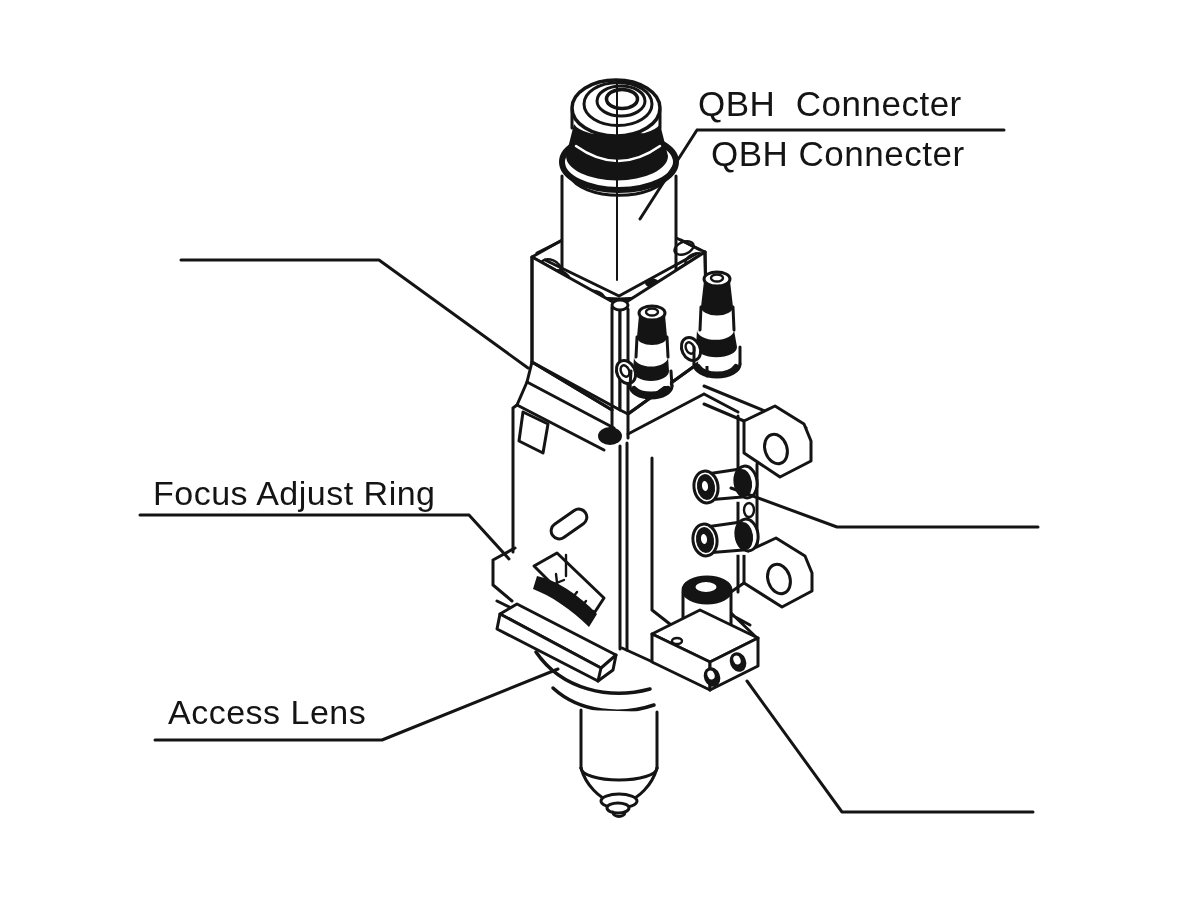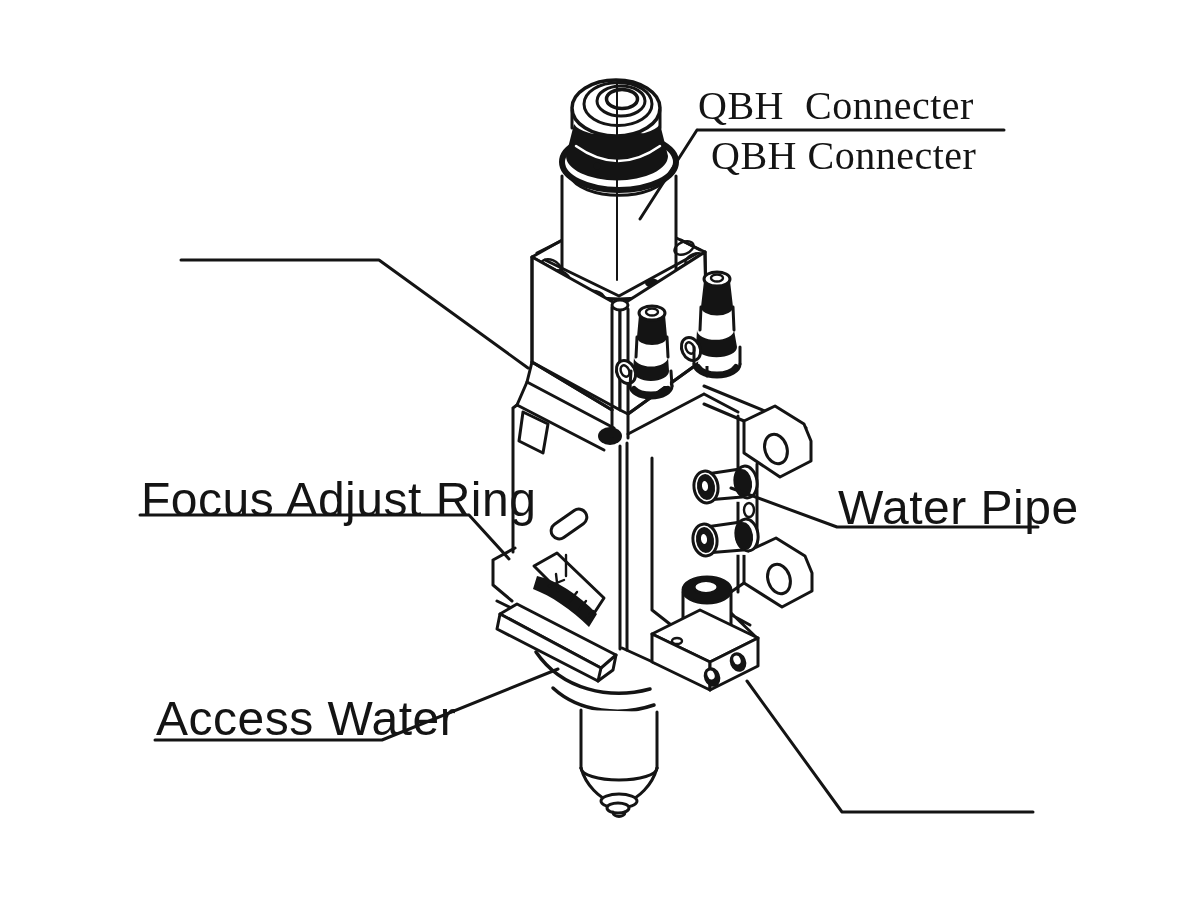--- a/index.html
+++ b/index.html
@@ -26,22 +26,22 @@
   .w6 { stroke-width:6; }
   .wh { stroke:#ffffff; stroke-width:2.5; fill:none; }
   .label {
     position:absolute;
     color: var(--line);
     white-space: pre;
     line-height: 1;
     letter-spacing: 0.5px;
     user-select: none;
   }
-  .fs40 { font-size:40px;font-family:Liberation Serif, serif; }
-  .fs38 { font-size:48px; }
+  .fs40 { font-size:35px; }
+  .fs38 { font-size:34px;margin-left:12px; }
 </style>
 </head>
 <body>
 
 <div class="stage">
 
   <svg width="1200" height="900" viewBox="0 0 1200 900">
 
     <g>
       <path class="nf" d="M513,408 L532,362 L620,412 L622,650 L513,552 Z"></path>
@@ -214,15 +214,14 @@
       <path d="M140,515 L469,515 M469,515 L509,559"></path>
       <path d="M837,527 L1038,527 M837,527 L731,488"></path>
       <path d="M155,740 L382,740 M382,740 L558,669"></path>
       <path d="M842,812 L1033,812 M842,812 L747,681"></path>
     </g>
   </svg>
 
   <div class="label fs40" style="left:698px; top:86px;">QBH  Connecter</div>
   <div class="label fs40" style="left:711px; top:136px;">QBH Connecter</div>
   <div class="label fs38" style="left:141px; top:476px;">Focus Adjust Ring</div>
-  <div class="label fs38" style="left:838px; top:484px;">Water Pipe</div>
-  <div class="label fs38" style="left:156px; top:695px;">Access Water</div>
+  <div class="label fs38" style="left:156px; top:695px;">Access Lens</div>
 </div>
 
 </body></html>

